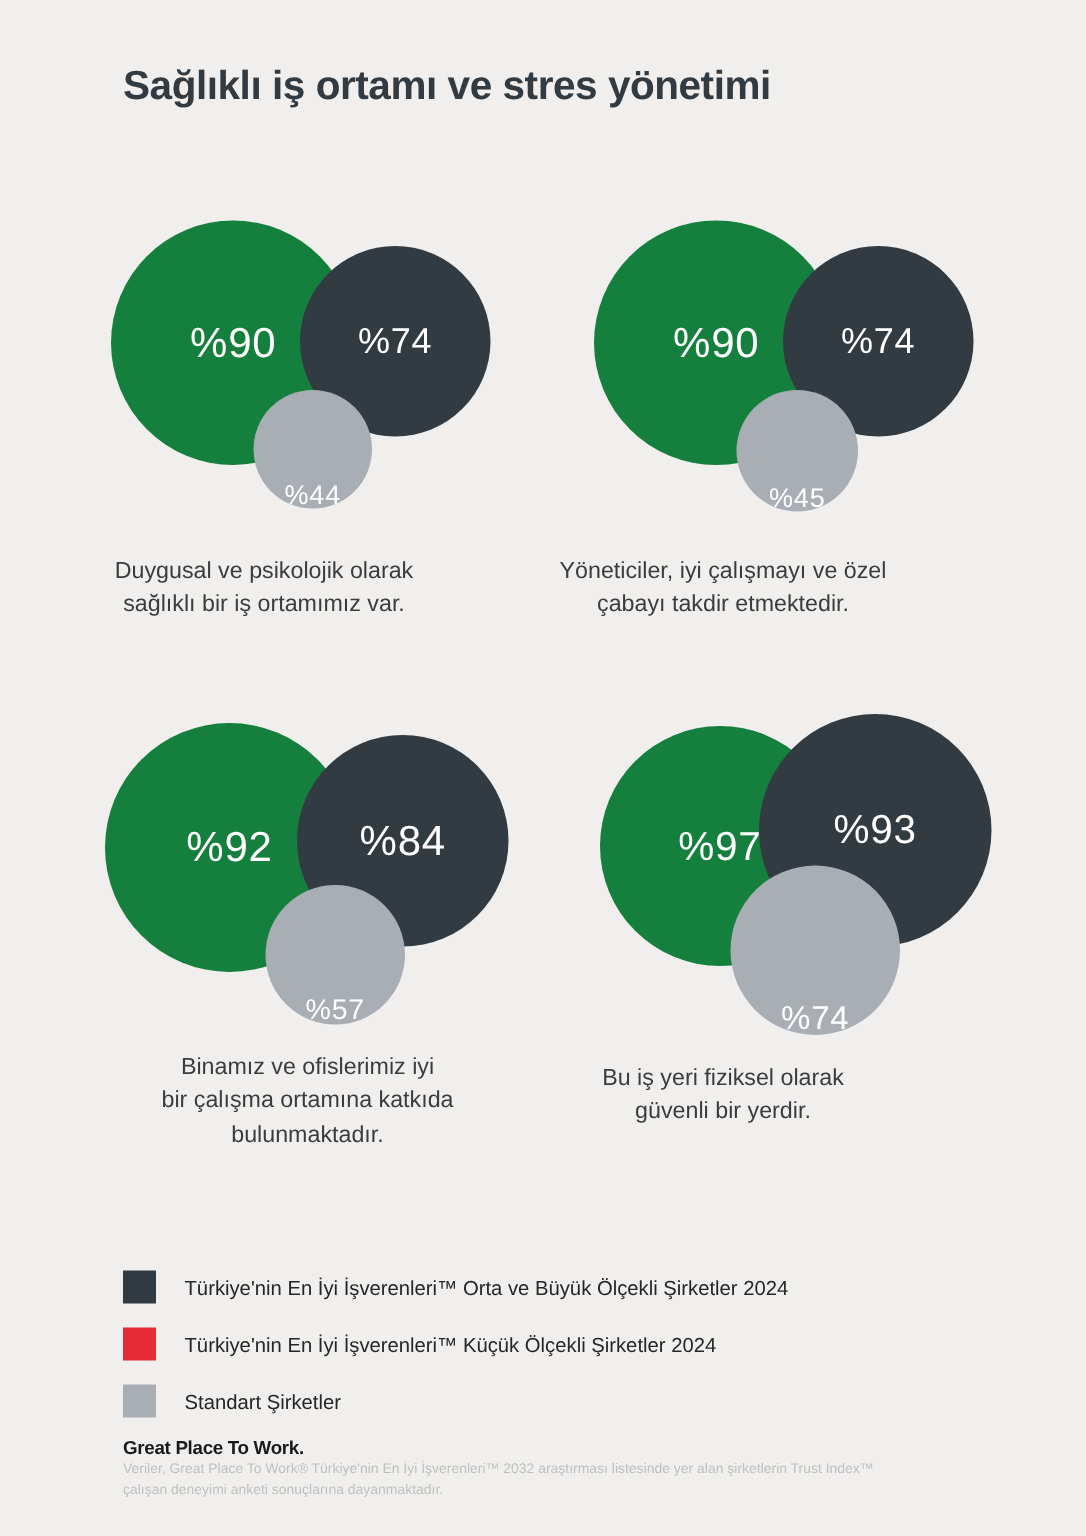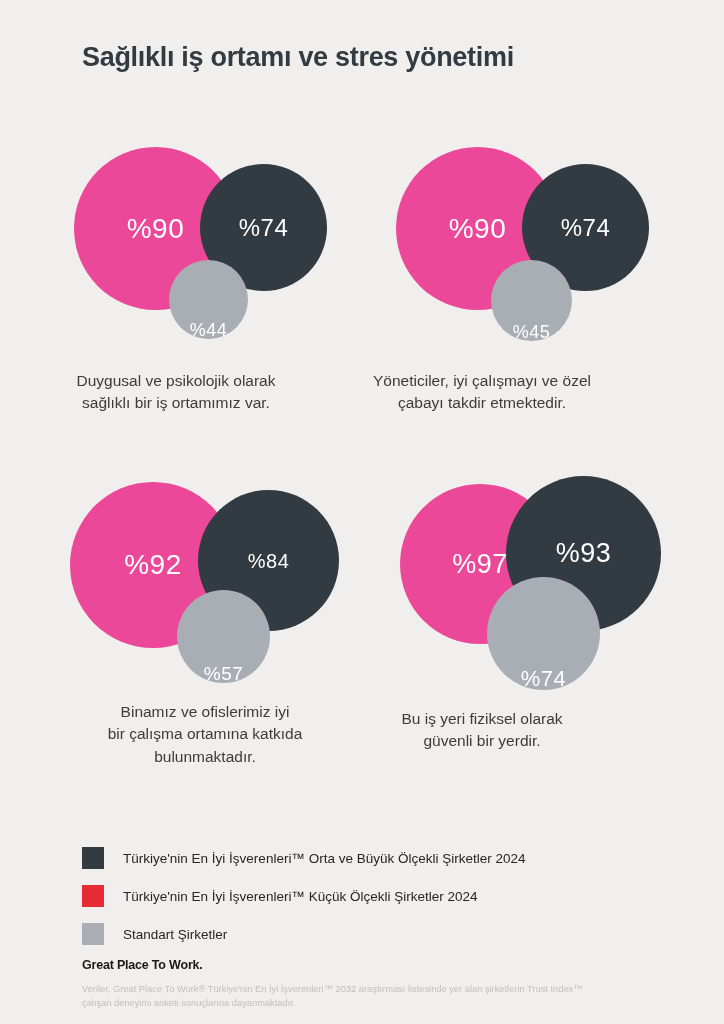--- a/index.html
+++ b/index.html
@@ -44,21 +44,21 @@
     align-items: center;
     justify-content: center;
     color: #FFFFFF;
   }
   .bubble .val {
     font-weight: normal;
     letter-spacing: 0.5px;
     line-height: 1;
     user-select: none;
   }
-  .b-red   { background: #ec4899; }
+  .b-red   { background: #15803d; }
   .b-dark  { background: #323A42; }
   .b-gray  { background: #A8AEB4; align-items: flex-end; }
 
   .caption {
     width: 320px;
     text-align: center;
     font-size: 15.5px;
     line-height: 1.45;
     color: #3C3C3C;
   }
@@ -93,21 +93,21 @@
     position: absolute;
     left: 82px;
     top: 958px;
     width: 600px;
   }
   .gptw-logo {
     font-size: 12.5px;
     font-weight: bold;
     color: #1A1A1A;
     letter-spacing: -0.2px;
-    margin-bottom: 10px;
+    margin-bottom: 0;
   }
   .disclaimer {
     font-size: 9.3px;
     line-height: 1.55;
     color: #BFBFBF;
     max-width: 610px;
   }
 </style>
 </head>
 <body>
@@ -151,21 +151,21 @@
       <div>çabayı takdir etmektedir.</div>
     </div>
   </div>
 
   <div class="group" style="left:0px; top:473px;">
     <div class="bubbles">
       <div class="bubble b-red" style="left:70px; top:9px; width:166px; height:166px;">
         <span class="val" style="font-size:28px;">%92</span>
       </div>
       <div class="bubble b-dark" style="left:198px; top:17px; width:141px; height:141px;">
-        <span class="val" style="font-size:20px;">%84</span>
+        <span class="val" style="font-size:28px;">%84</span>
       </div>
       <div class="bubble b-gray" style="left:177px; top:117px; width:93px; height:93px;">
         <span class="val" style="font-size:19px;">%57</span>
       </div>
     </div>
     <div class="caption" style="margin-top:18px;margin-left:45px;">
       <div>Binamız ve ofislerimiz iyi</div>
       <div>bir çalışma ortamına katkıda</div>
       <div>bulunmaktadır.</div>
     </div>

